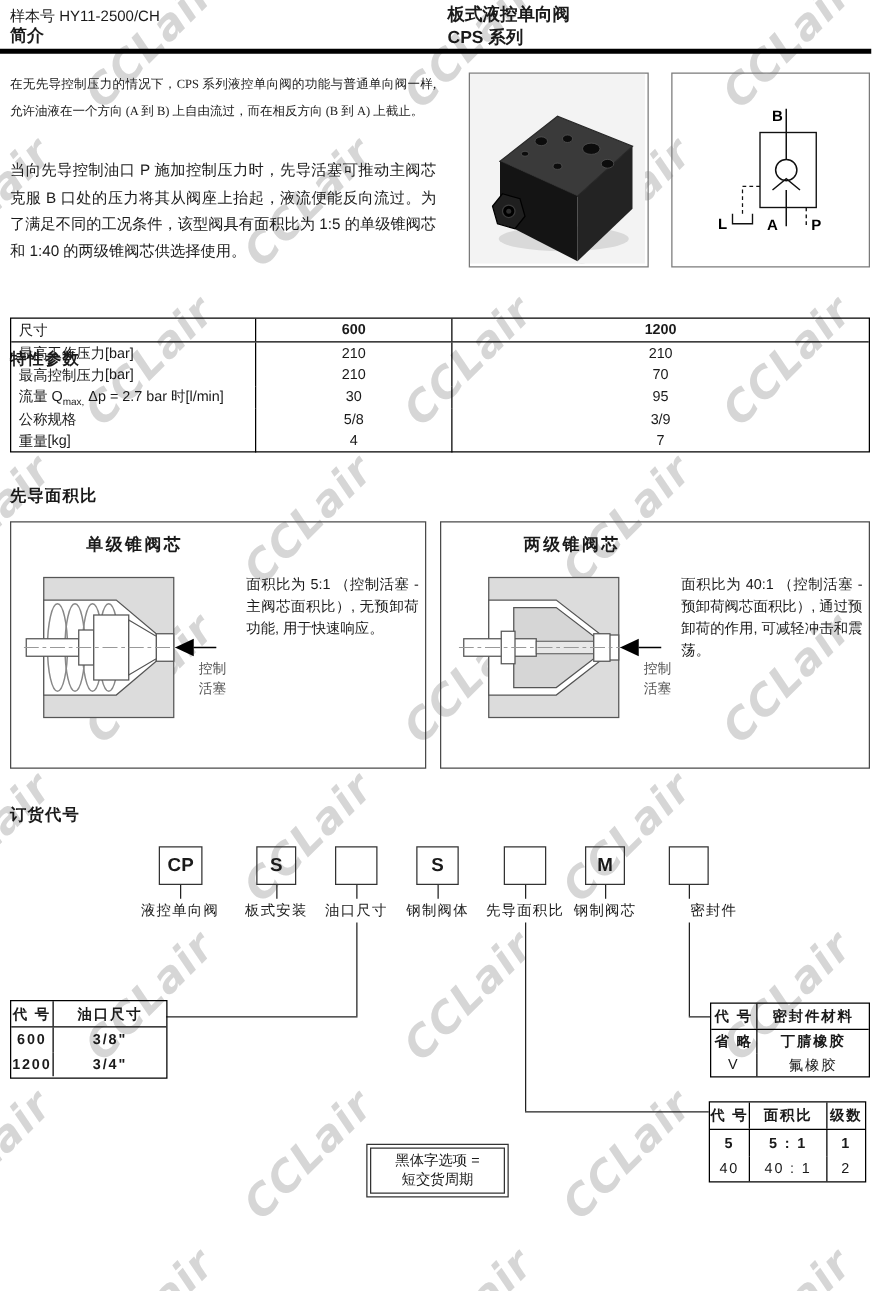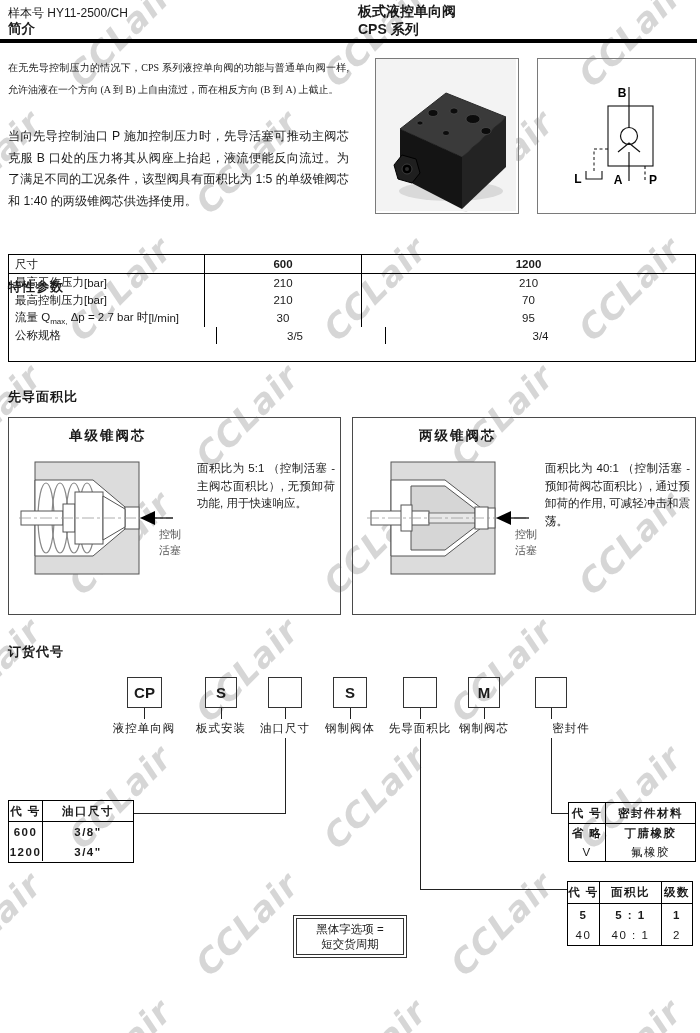--- a/index.html
+++ b/index.html
@@ -168,27 +168,35 @@
         <div class="spec-c3">70</div>
       </div>
       <div class="spec-row" style="height:17.6px;">
         <div class="spec-c1">
           <span><span>流量 Q</span><sub>max,</sub><span> Δp = 2.7 bar 时</span></span>
           <span class="unit">[l/min]</span>
         </div>
         <div class="spec-c2">30</div>
         <div class="spec-c3">95</div>
       </div>
-      <div class="spec-row" style="height:17.6px;gap:12px;">
+      <div class="spec-row" style="height:17.6px;">
         <div class="spec-c1">
             <span>公称规格</span>
             <span class="unit"></span>
           </div>
-        <div class="spec-c2">3/5</div>
-        <div class="spec-c3">3/4</div>
+        <div class="spec-c2">5/8</div>
+        <div class="spec-c3">3/9</div>
+      </div>
+      <div class="spec-row" style="height:17.6px;">
+        <div class="spec-c1">
+            <span>重量</span>
+            <span class="unit">[kg]</span>
+          </div>
+        <div class="spec-c2">4</div>
+        <div class="spec-c3">7</div>
       </div>
     </div>
 
     <div class="abs b" style="left:8px;top:388px;font-size:13px;letter-spacing:1px;">先导面积比</div>
 
     <div class="pilot-box" style="left:8px;top:417px;width:333px;height:198px;">
       <div class="pilot-title" style="left:20px;top:9px;">单级锥阀芯</div>
       <svg class="abs" style="left:10px;top:34px;" width="172" height="132" viewBox="0 0 172 132">
         <rect x="16" y="10" width="104" height="112" fill="#dcdcdc" stroke="#555" stroke-width="1"></rect>
         <polygon points="16,28 74,28 106,55 106,77 74,104 16,104" fill="#ffffff" stroke="#555" stroke-width="1"></polygon>

